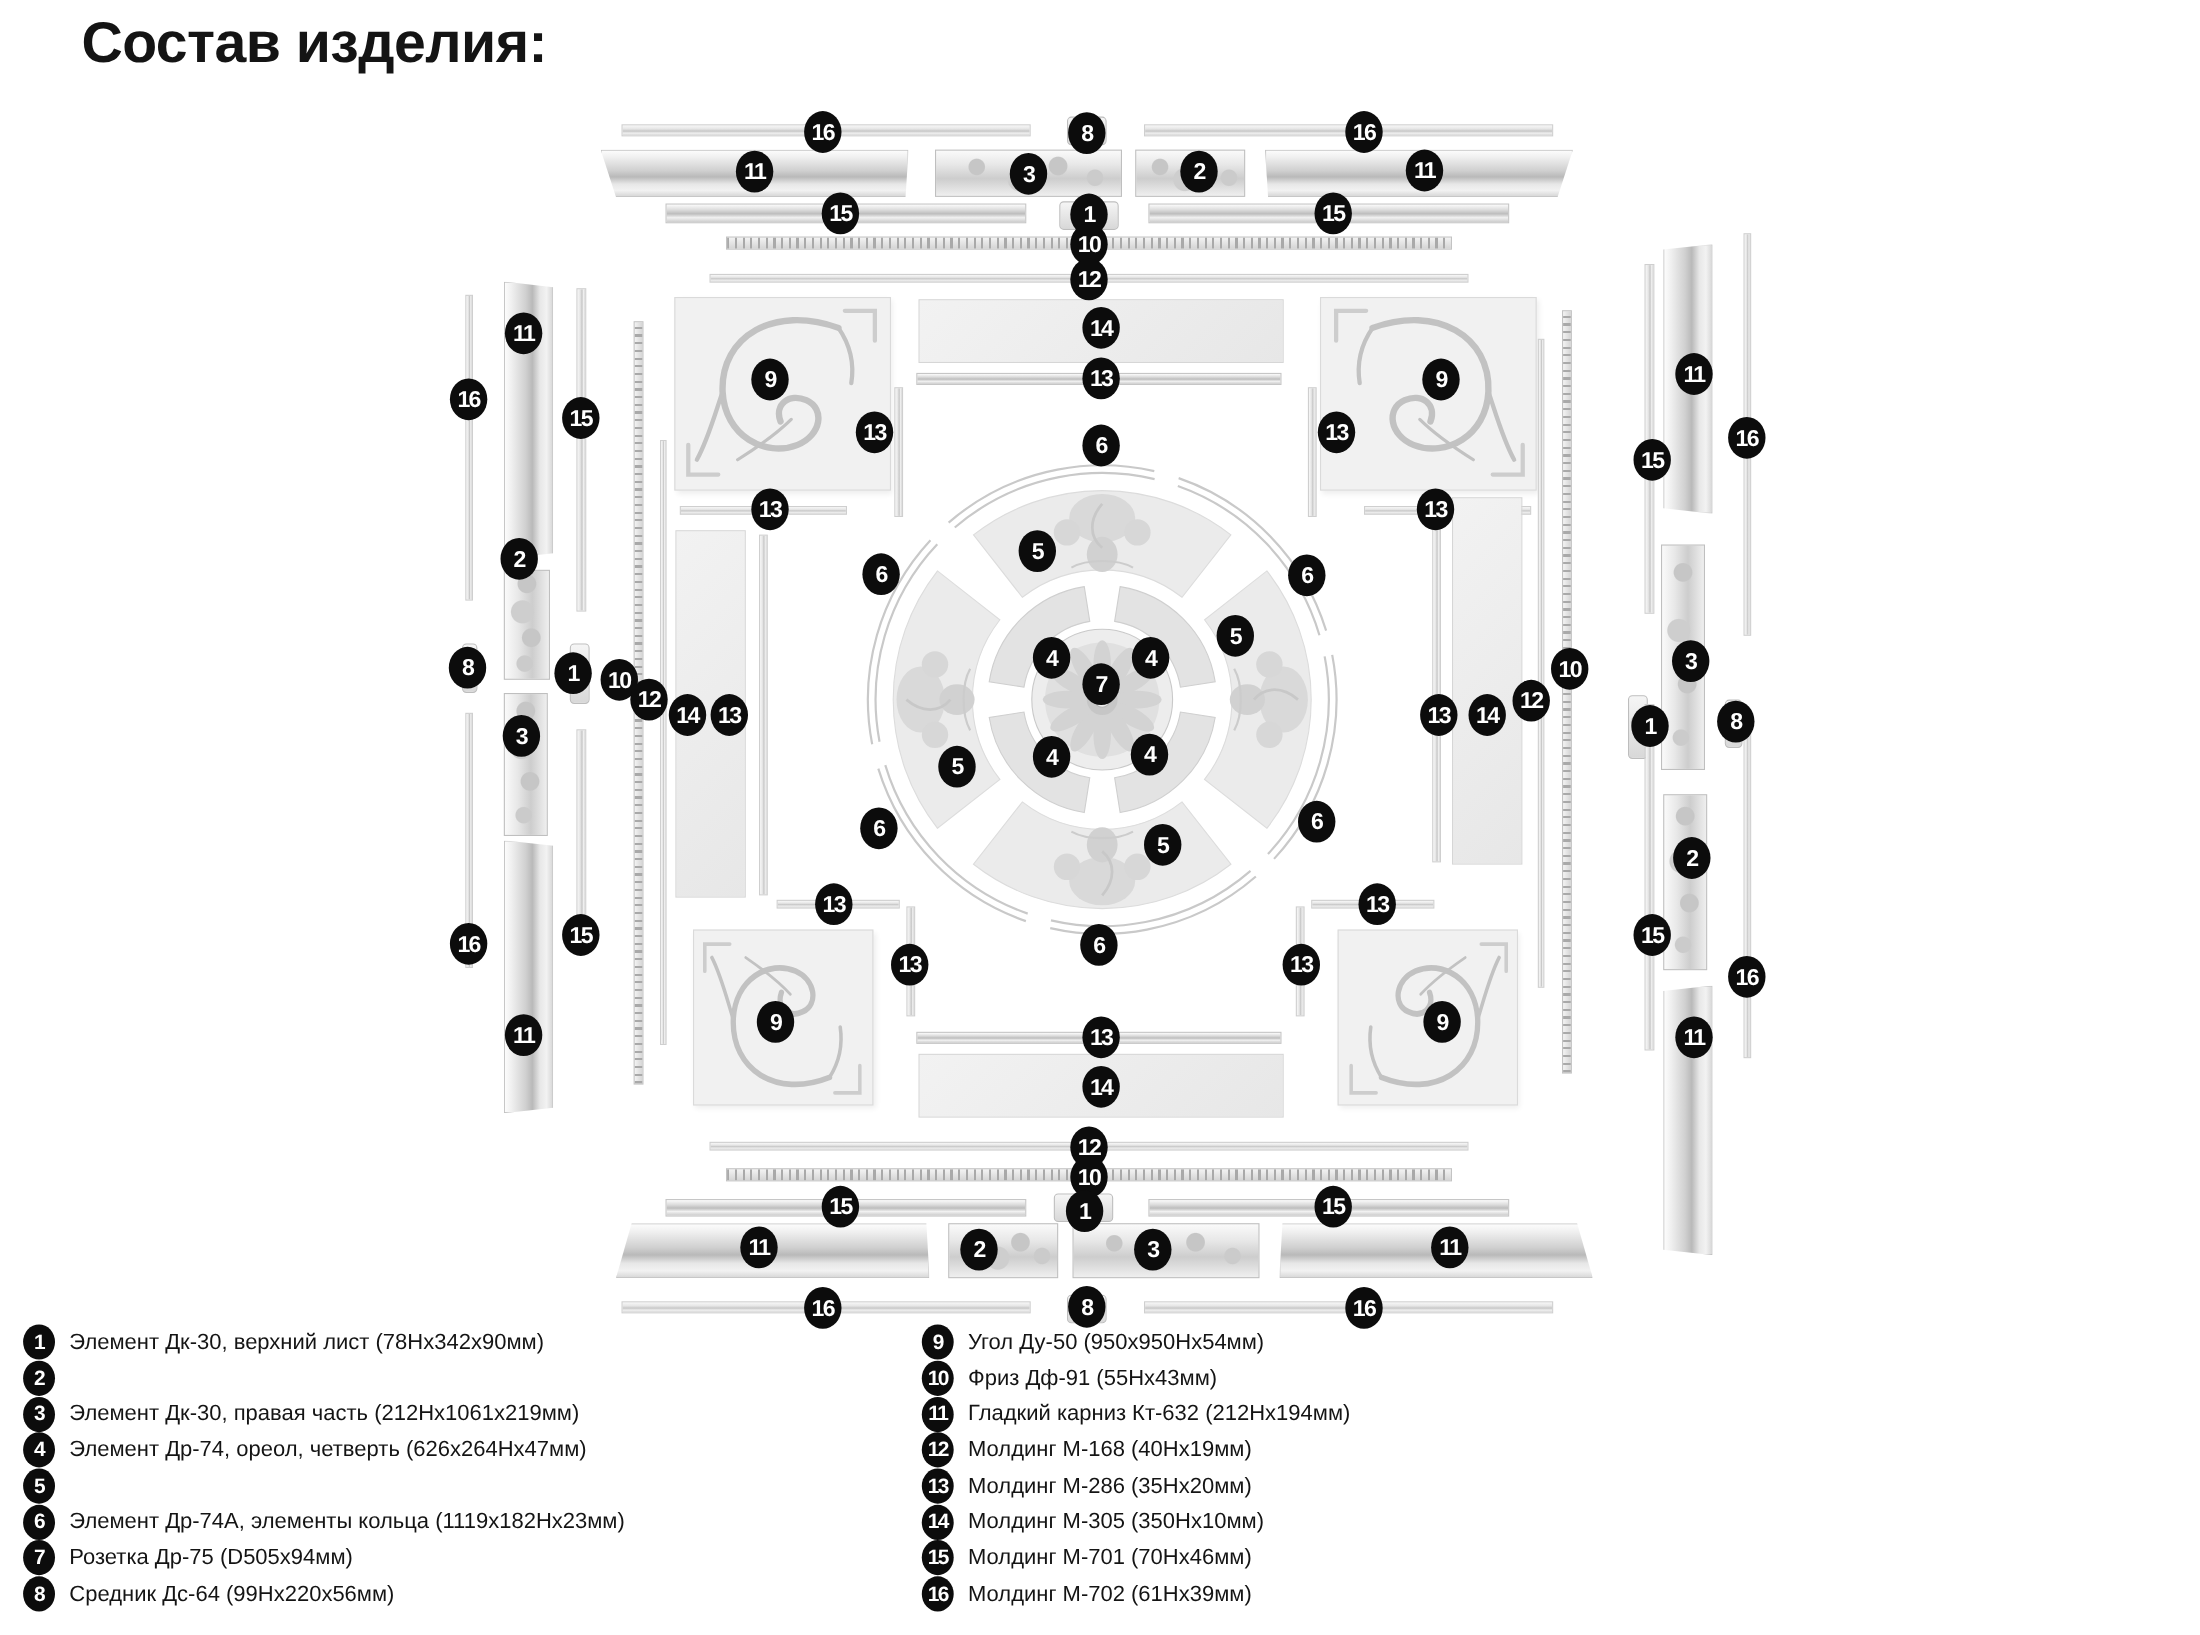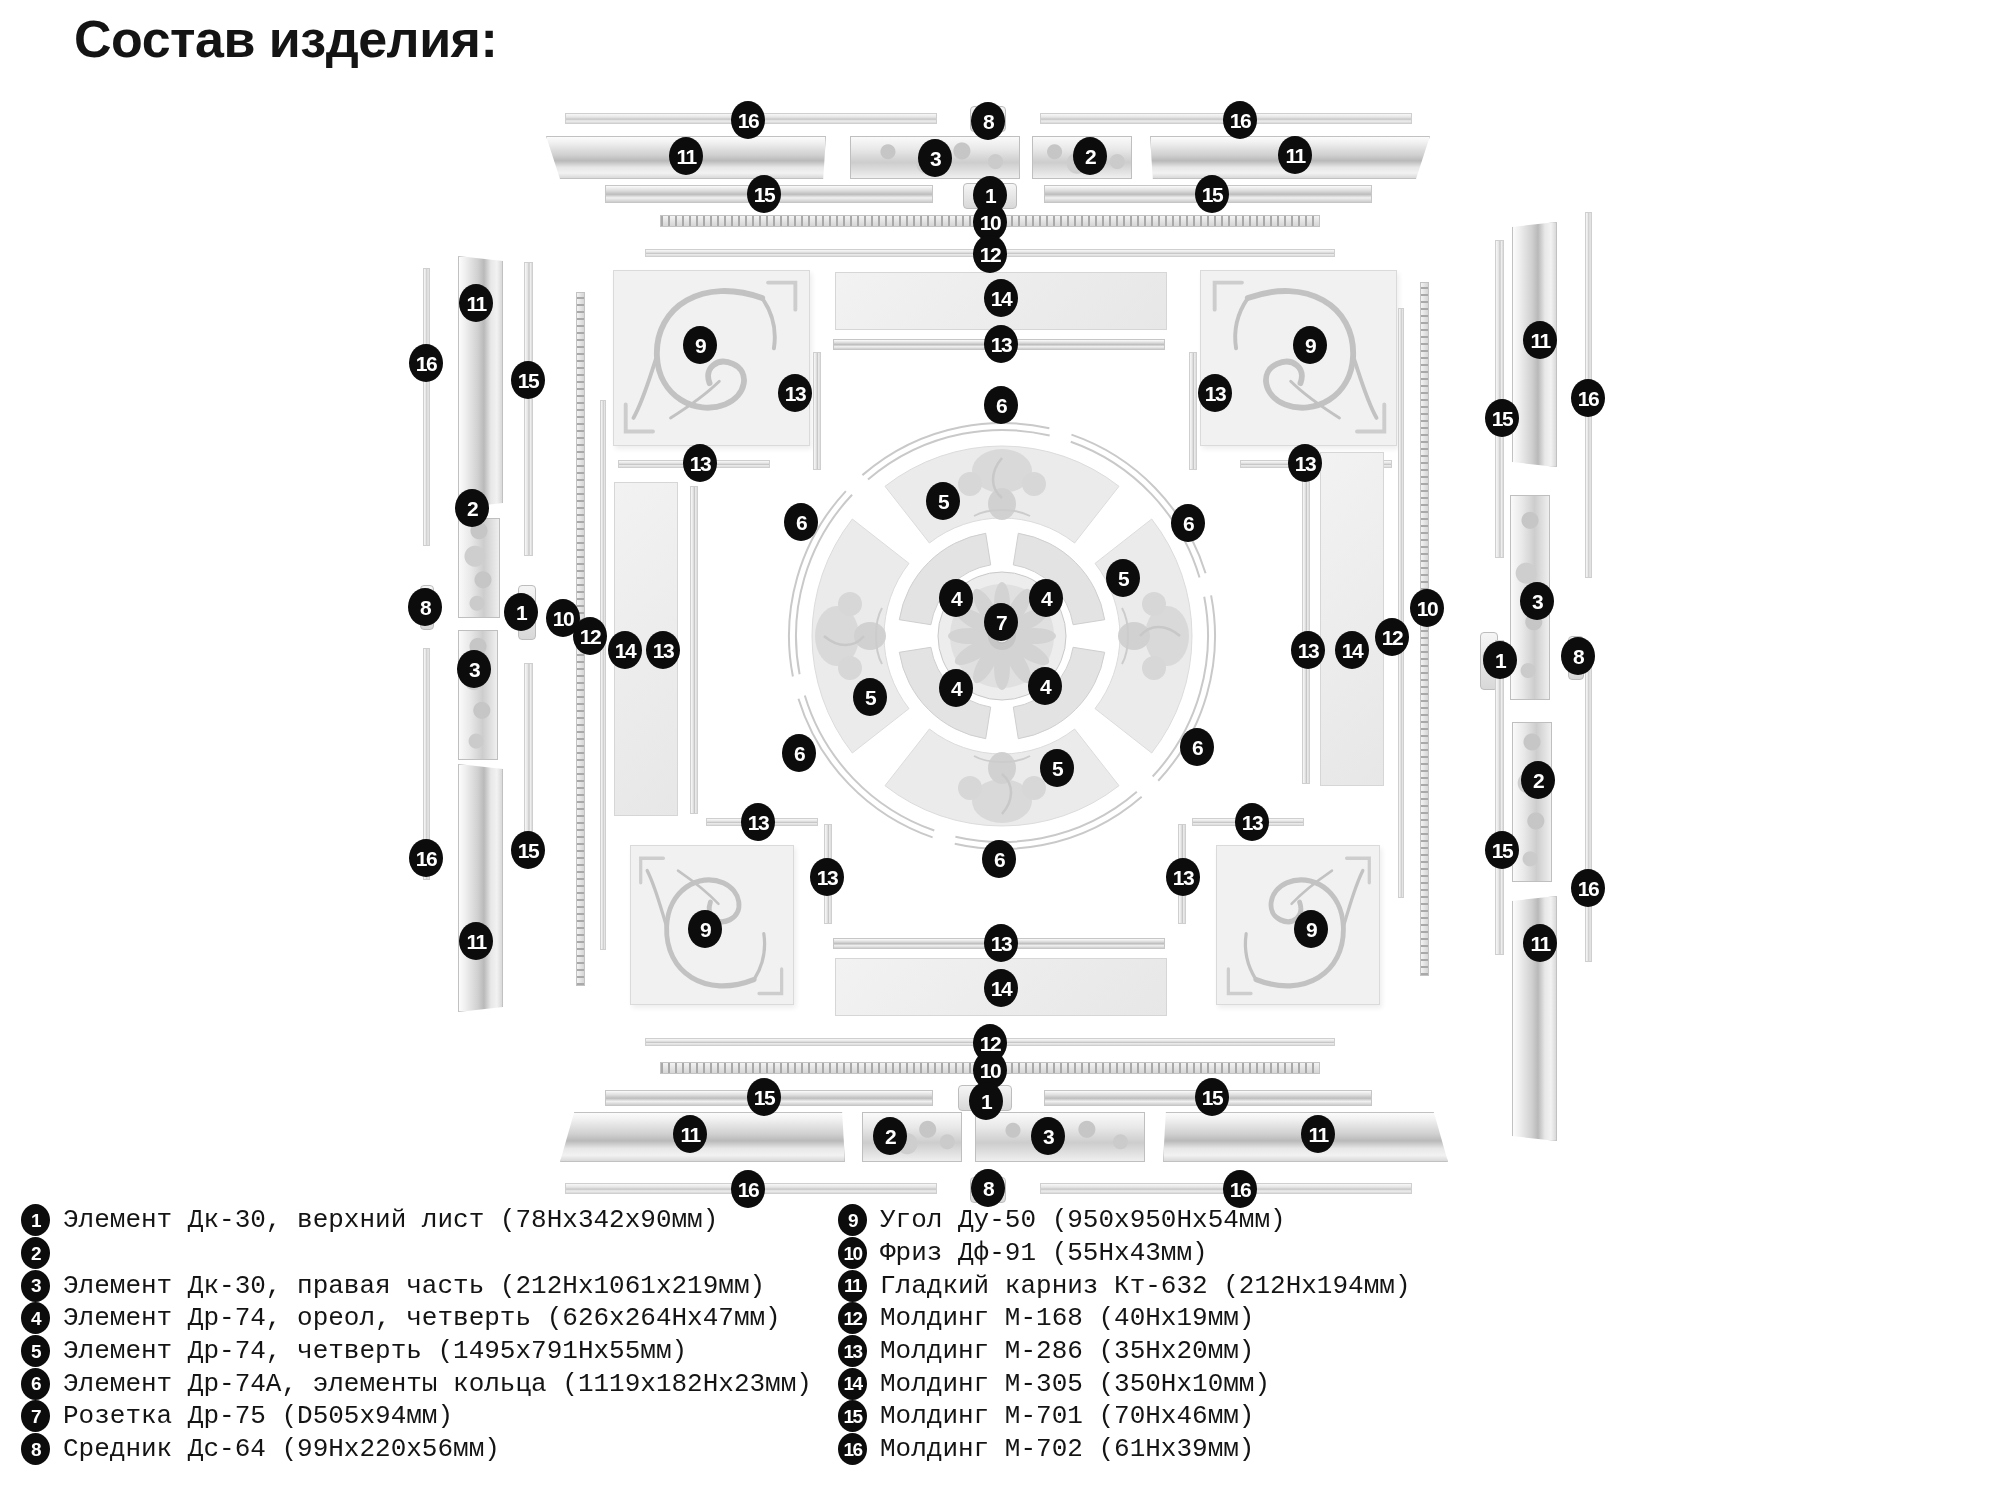--- a/index.html
+++ b/index.html
@@ -60,21 +60,21 @@
   .badge{position:absolute;width:34px;height:38px;border-radius:50%;background:#0c0c0c;
          color:#fff;display:flex;align-items:center;justify-content:center;
          font-weight:bold;font-size:21px;line-height:1;letter-spacing:-1.5px;}
 
   
   .legend-col{position:absolute;top:1204px;}
   .legend-row{display:flex;align-items:center;height:32.7px;}
   .lbadge{flex:none;width:29px;height:32px;border-radius:50%;background:#0c0c0c;color:#fff;
           display:flex;align-items:center;justify-content:center;
           font-weight:bold;font-size:19px;line-height:1;letter-spacing:-1.5px;}
-  .ltext{margin-left:13px;font-size:26px;white-space:nowrap;color:#141414;font-family:Liberation Mono, monospace;}
+  .ltext{margin-left:13px;font-size:20px;white-space:nowrap;color:#141414;}
 
   
   .logo{position:absolute;left:1490px;top:1236px;width:502px;height:230px;}
   .brand{position:absolute;left:0;top:-40px;font-family:"Liberation Serif",serif;
          font-weight:bold;font-size:200px;line-height:1;white-space:nowrap;
          transform:scaleX(0.56);transform-origin:left top;color:#131313;letter-spacing:2px;}
   .factory{position:absolute;left:150px;top:148px;font-weight:bold;font-size:27px;
            letter-spacing:17px;color:#131313;white-space:nowrap;}
   .tagline{position:absolute;left:2px;top:184px;font-weight:bold;font-size:20.5px;
            letter-spacing:1.6px;color:#131313;white-space:nowrap;}
@@ -360,21 +360,20 @@
       <div class="legend-row">
         <span class="lbadge">3</span>
         <span class="ltext">Элемент Дк-30, правая часть (212Нх1061х219мм)</span>
       </div>
       <div class="legend-row">
         <span class="lbadge">4</span>
         <span class="ltext">Элемент Др-74, ореол, четверть (626х264Нх47мм)</span>
       </div>
       <div class="legend-row">
         <span class="lbadge">5</span>
-        <span class="ltext">Элемент Др-74, четверть (1495х791Нх55мм)</span>
       </div>
       <div class="legend-row">
         <span class="lbadge">6</span>
         <span class="ltext">Элемент Др-74А, элементы кольца (1119х182Нх23мм)</span>
       </div>
       <div class="legend-row">
         <span class="lbadge">7</span>
         <span class="ltext">Розетка Др-75 (D505х94мм)</span>
       </div>
       <div class="legend-row">

